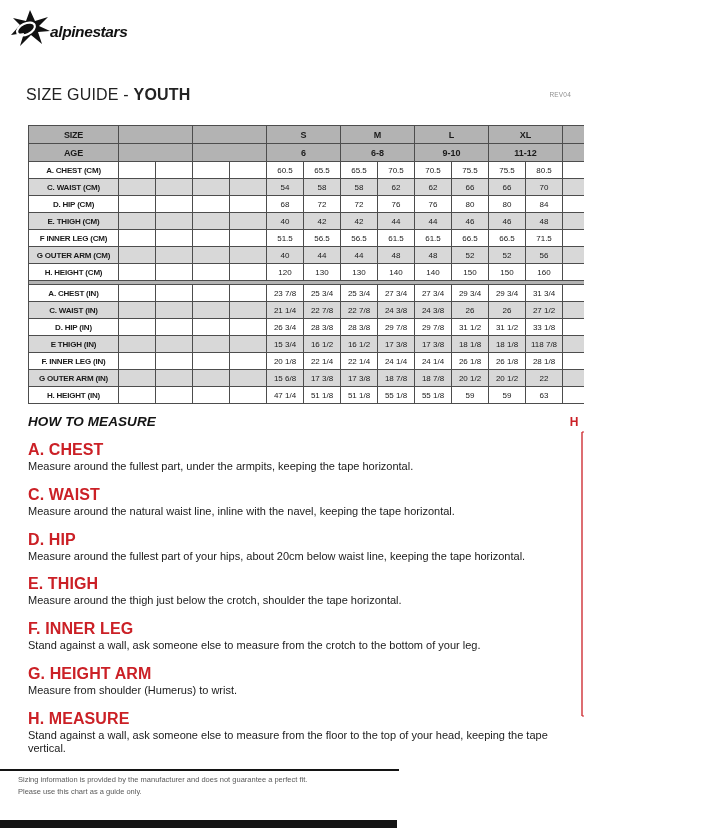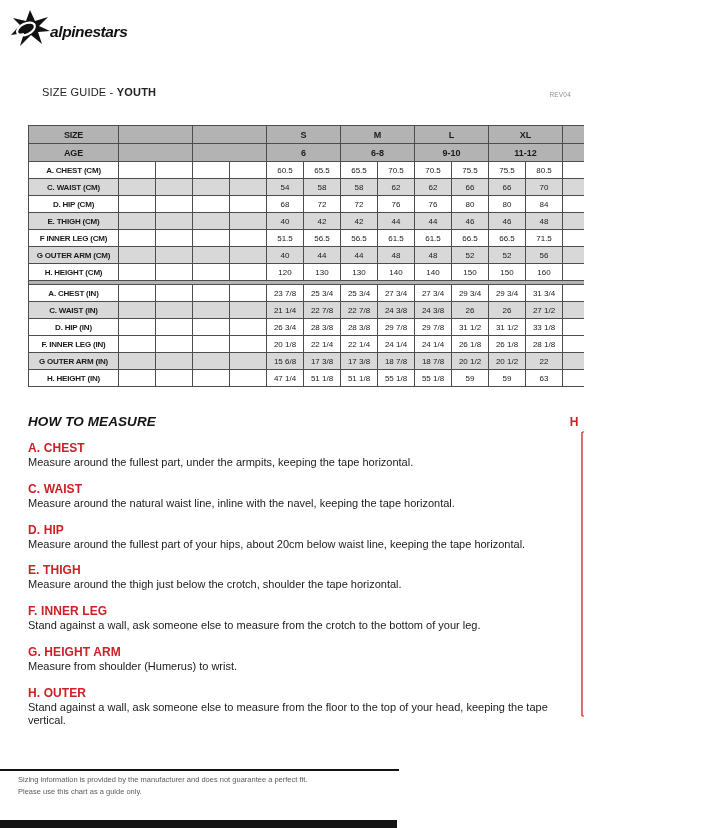--- a/index.html
+++ b/index.html
@@ -10,21 +10,21 @@
     --ink:#1a1a1a;
   }
   *{box-sizing:border-box;}
   html,body{margin:0;padding:0;background:#fff;}
   .page{
     position:relative;width:584px;height:828px;background:#fff;overflow:hidden;
     font-family:"Liberation Sans",sans-serif;color:var(--ink);
   }
   
   .logo{position:absolute;left:10px;top:8px;}
-  .page-title{position:absolute;left:42px;top:86px;font-size:11px;letter-spacing:.2px;color:#222;}
+  .page-title{position:absolute;left:26px;top:86px;font-size:16px;letter-spacing:.2px;color:#222;}
   .page-title .t-reg{font-weight:400;}
   .page-title .t-bold{font-weight:700;}
   .rev{position:absolute;right:13px;top:91px;font-size:6.5px;color:#8f8f8f;letter-spacing:.2px;}
   
   table.size-table{
     position:absolute;left:28px;top:125px;width:683px;
     border-collapse:collapse;table-layout:fixed;border-radius:20px;
   }
   table.size-table td{
     border:1px solid var(--line);padding:0;height:17px;
@@ -33,21 +33,21 @@
   }
   td.label-cell{text-align:left;padding-left:4px;font-weight:700;font-size:8px;letter-spacing:-.2px;}
   tr.hdr-row td{background:var(--hdr-gray);height:18px;font-weight:700;font-size:9px;}
   tr.row-white td{background:#ffffff;}
   tr.row-gray td{background:var(--stripe-gray);}
   tr.sep-row td{background:var(--hdr-gray);height:4px;}
   
   .htm{position:absolute;left:28px;top:414px;width:540px;}
   .htm-heading{font-size:13.5px;font-weight:700;margin:0;color:#141414;letter-spacing:.1px;font-style:italic;}
   .measure-item{margin-top:12px;}
-  .measure-label{color:var(--accent);font-weight:700;font-size:12px;margin-bottom:1px;letter-spacing:.1px;}
+  .measure-label{color:var(--accent);font-weight:700;font-size:16px;margin-bottom:1px;letter-spacing:.1px;}
   .measure-text{font-size:11px;color:#1b1b1b;line-height:1.25;}
   
   .figure-wrap{position:absolute;left:562px;top:410px;width:156px;height:354px;}
   .figure-wrap svg{display:block;}
   .fig-letter{font-family:"Liberation Sans",sans-serif;font-weight:bold;font-size:12px;fill:var(--accent);}
   
   .footer-rule{position:absolute;left:0;top:769px;width:399px;height:2px;background:#141414;}
   .footer-text{position:absolute;left:18px;top:774px;font-size:7.5px;color:#5a5a5a;line-height:1.55;}
   .footer-bar{position:absolute;left:0;top:820px;width:397px;height:8px;background:#141414;}
 </style>
@@ -301,20 +301,39 @@
           <td class="val-cell">29 7/8</td>
           <td class="val-cell">29 7/8</td>
           <td class="val-cell">31 1/2</td>
           <td class="val-cell">31 1/2</td>
           <td class="val-cell">33 1/8</td>
           <td></td>
           <td></td>
           <td></td>
           <td></td>
         </tr>
+        <tr class="row-gray">
+          <td class="label-cell">E THIGH (IN)</td>
+          <td></td>
+          <td></td>
+          <td></td>
+          <td></td>
+          <td class="val-cell">15 3/4</td>
+          <td class="val-cell">16 1/2</td>
+          <td class="val-cell">16 1/2</td>
+          <td class="val-cell">17 3/8</td>
+          <td class="val-cell">17 3/8</td>
+          <td class="val-cell">18 1/8</td>
+          <td class="val-cell">18 1/8</td>
+          <td class="val-cell">118 7/8</td>
+          <td></td>
+          <td></td>
+          <td></td>
+          <td></td>
+        </tr>
         <tr class="row-white">
           <td class="label-cell">F. INNER LEG (IN)</td>
           <td></td>
           <td></td>
           <td></td>
           <td></td>
           <td class="val-cell">20 1/8</td>
           <td class="val-cell">22 1/4</td>
           <td class="val-cell">22 1/4</td>
           <td class="val-cell">24 1/4</td>
@@ -389,21 +408,21 @@
         </div>
         <div class="measure-item">
           <div class="measure-label">F. INNER LEG</div>
           <div class="measure-text">Stand against a wall, ask someone else to measure from the crotch to the bottom of your leg.</div>
         </div>
         <div class="measure-item">
           <div class="measure-label">G. HEIGHT ARM</div>
           <div class="measure-text">Measure from shoulder (Humerus) to wrist.</div>
         </div>
         <div class="measure-item">
-          <div class="measure-label">H. OUTER</div>
+          <div class="measure-label">H. MEASURE</div>
           <div class="measure-text">Stand against a wall, ask someone else to measure from the floor to the top of your head, keeping the tape vertical.</div>
         </div>
       </div>
   </div>
 
   <div class="figure-wrap">
     <svg width="156" height="354" viewBox="0 0 156 354">
 
       <path d="M50,78 C45,88 42,100 39,116 C36,132 32,152 30,170 L39,173 C42,155 45,138 49,122 C52,108 53,94 53,84 Z" fill="#8f8f8f" stroke="#1c1c1c" stroke-width="1.3"></path>
       <path d="M122,78 C127,88 130,100 133,116 C136,132 140,152 142,170 L133,173 C130,155 127,138 123,122 C120,108 119,94 119,84 Z" fill="#8f8f8f" stroke="#1c1c1c" stroke-width="1.3"></path>

